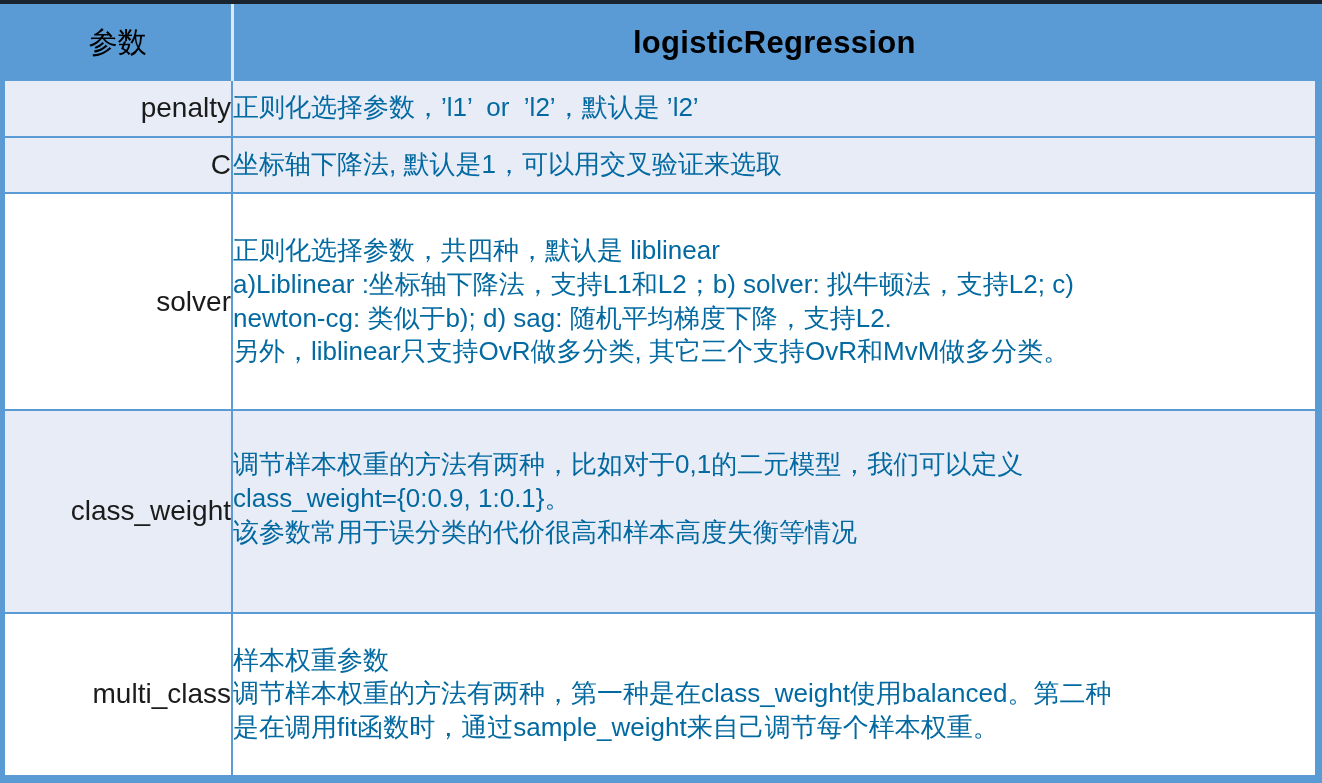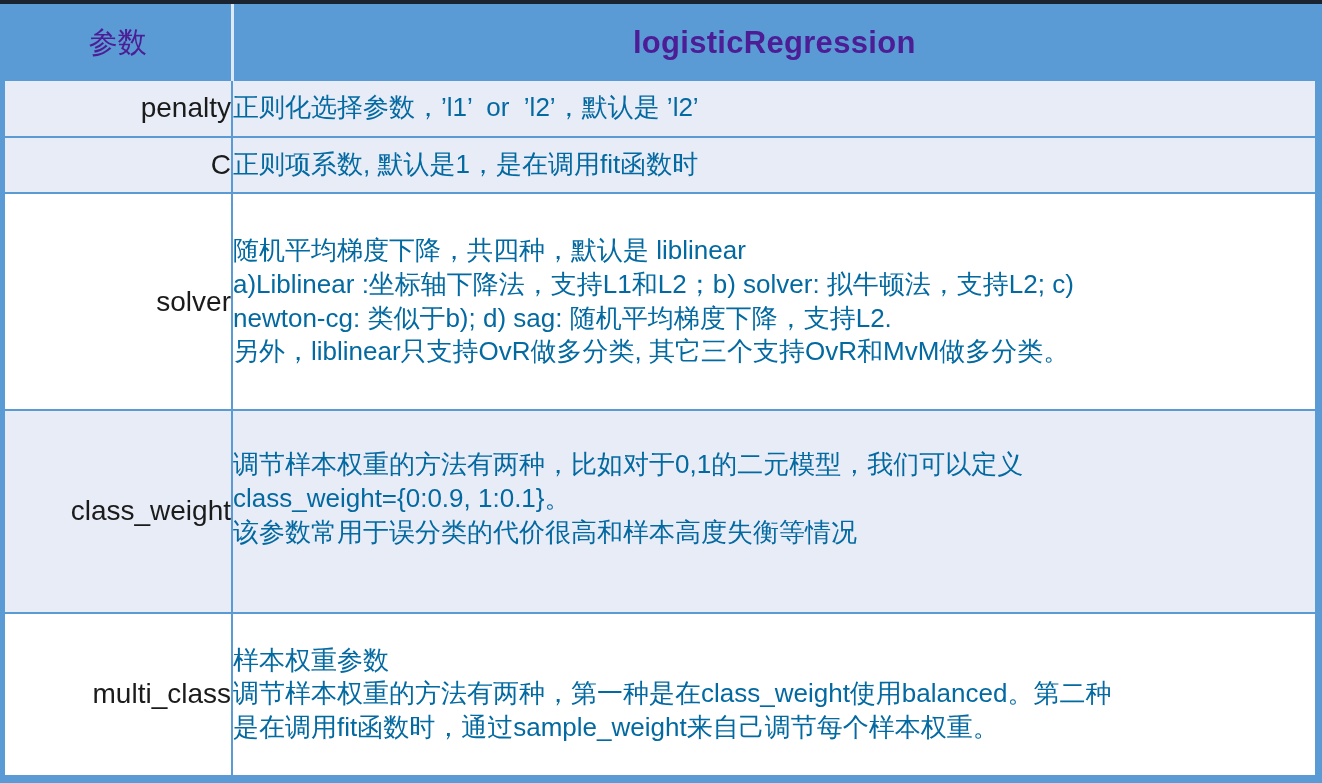--- a/index.html
+++ b/index.html
@@ -49,21 +49,21 @@
   table.param-table th {
     border: 2px solid #5b9bd5;
     padding: 0;
     vertical-align: middle;
   }
   col.c-param { width: 228px; }
 
   
   thead th {
     background: #5b9bd5;
-    color: #4c1d95;
+    color: #000000;
     height: 73px;
     border-color: #5b9bd5;
   }
   thead th.h-param {
     font-size: 29px;
     font-weight: normal;
     text-align: center;
     border-right: 3px solid #dce9f6;
   }
   thead th.h-value {
@@ -117,28 +117,28 @@
           <td class="param-name">penalty</td>
           <td class="param-desc">
             <span class="desc-line">正则化选择参数，’l1’  or  ’l2’，默认是 ’l2’</span>
           </td>
         </tr>
 
 
         <tr class="shade">
           <td class="param-name">C</td>
           <td class="param-desc">
-            <span class="desc-line">正则项系数, 默认是1，是在调用fit函数时</span>
+            <span class="desc-line">坐标轴下降法, 默认是1，可以用交叉验证来选取</span>
           </td>
         </tr>
 
         <tr class="plain">
           <td class="param-name">solver</td>
           <td class="param-desc">
-            <span class="desc-line">随机平均梯度下降，共四种，默认是 liblinear</span>
+            <span class="desc-line">正则化选择参数，共四种，默认是 liblinear</span>
             <span class="desc-line">a)Liblinear :坐标轴下降法，支持L1和L2；b) solver: 拟牛顿法，支持L2; c)</span>
             <span class="desc-line">newton-cg: 类似于b); d) sag: 随机平均梯度下降，支持L2.</span>
             <span class="desc-line">另外，liblinear只支持OvR做多分类, 其它三个支持OvR和MvM做多分类。</span>
           </td>
         </tr>
 
         <tr class="shade">
           <td class="param-name">class_weight</td>
           <td class="param-desc">
             <span class="desc-line">调节样本权重的方法有两种，比如对于0,1的二元模型，我们可以定义</span>

